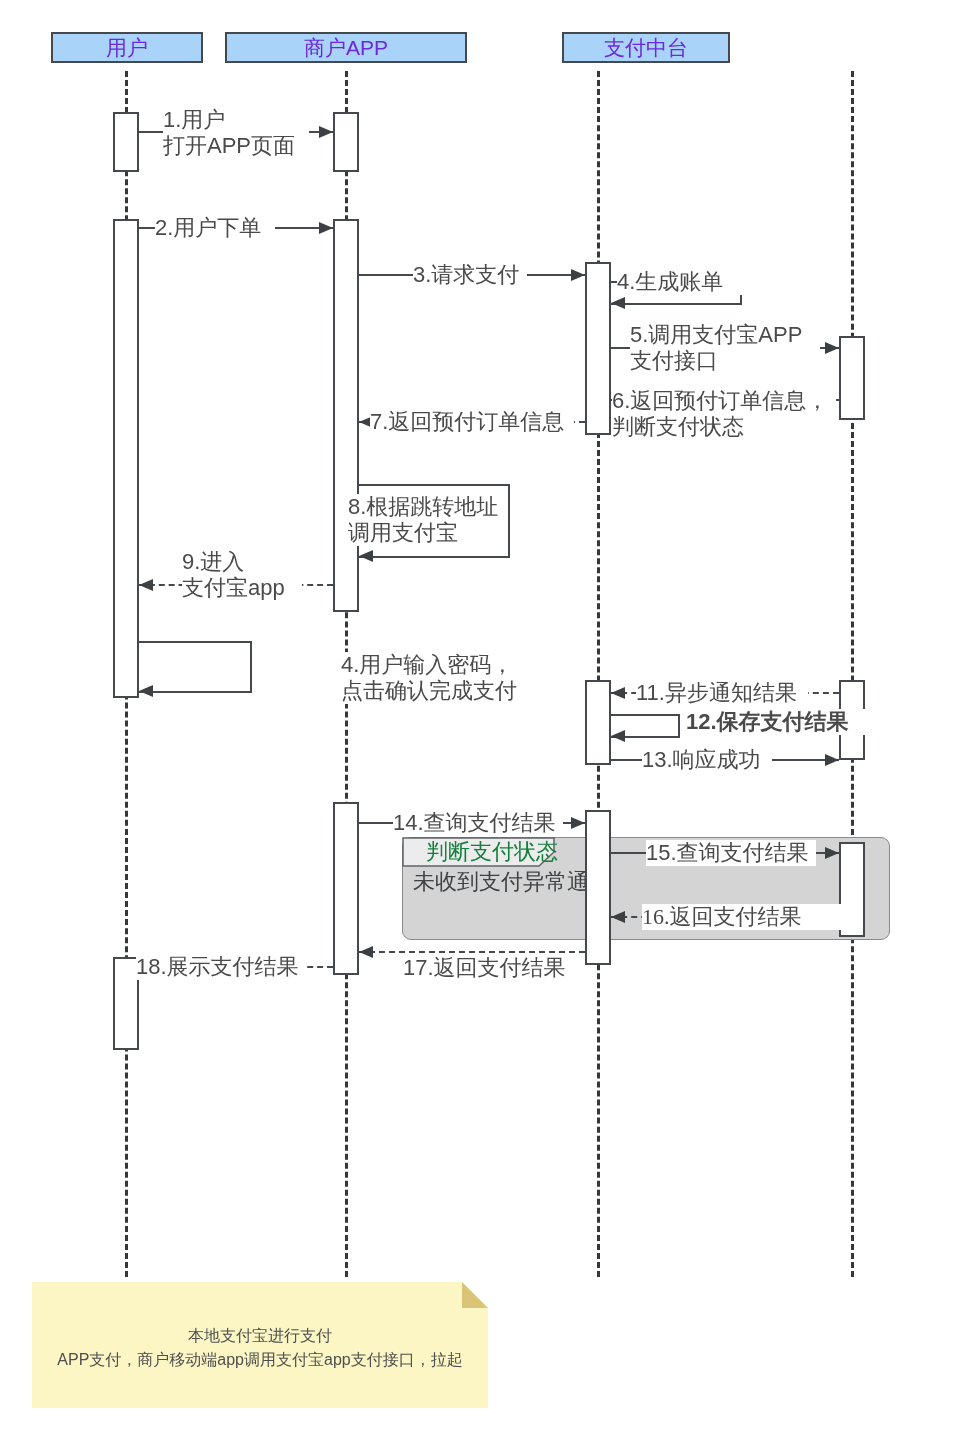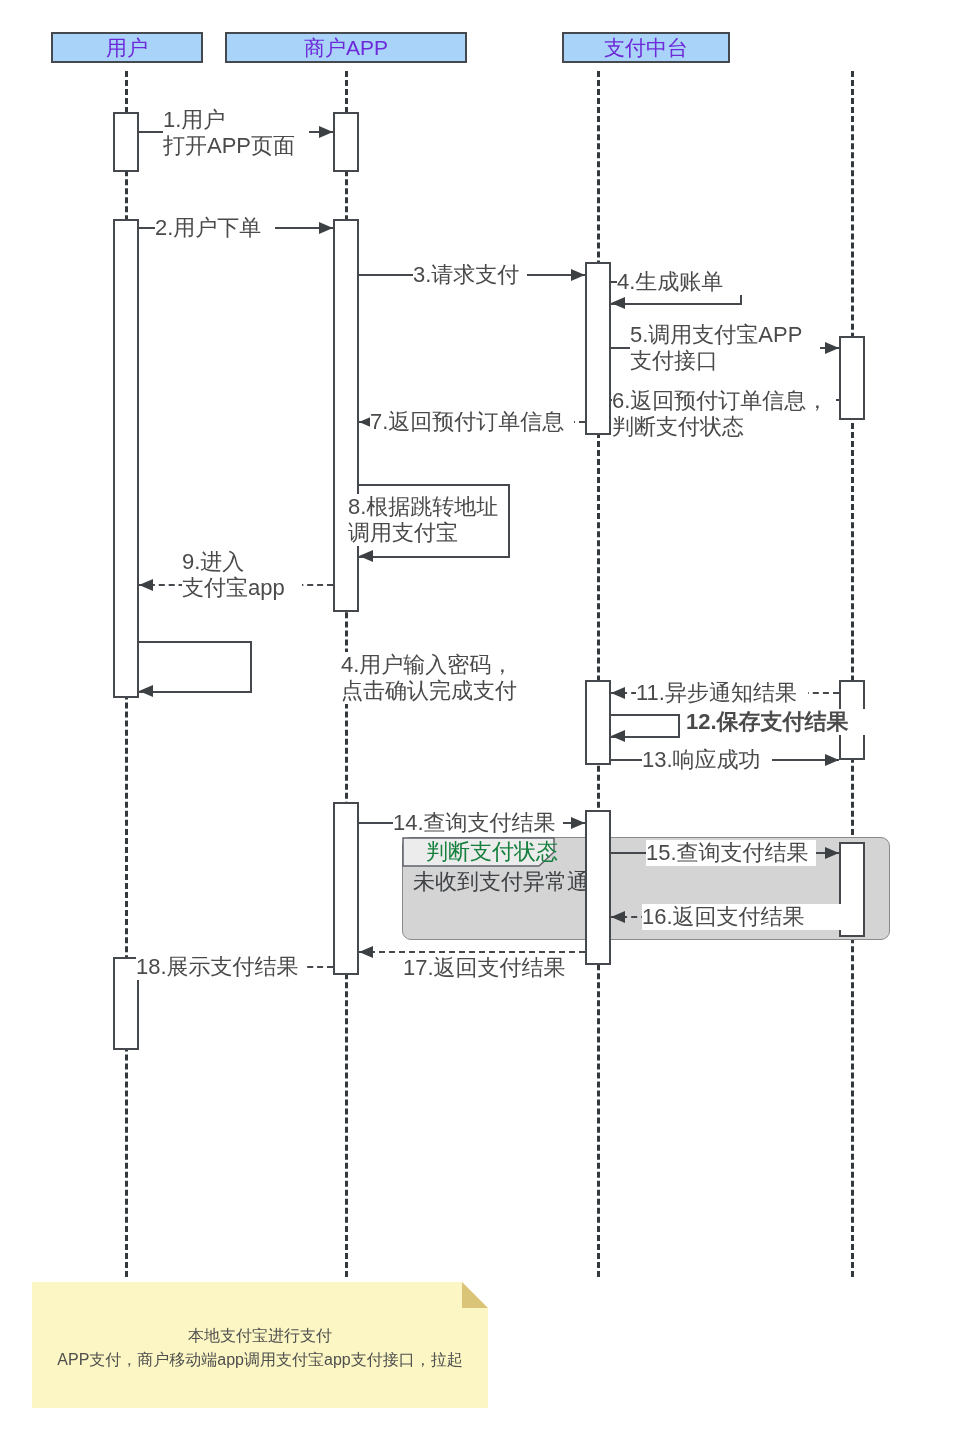--- a/index.html
+++ b/index.html
@@ -140,21 +140,21 @@
   <div class="line" style="left:359px;top:822px;width:226px;"></div>
   <div class="ah-r" style="left:571px;top:817px;"></div>
   <div class="lbl" style="left:393px;top:810px;width:170px;">14.查询支付结果</div>
 
   <div class="line" style="left:611px;top:852px;width:228px;"></div>
   <div class="ah-r" style="left:825px;top:847px;"></div>
   <div class="lbl" style="left:646px;top:840px;width:170px;">15.查询支付结果</div>
 
   <div class="line dash" style="left:611px;top:916px;width:228px;"></div>
   <div class="ah-l" style="left:611px;top:911px;"></div>
-  <div class="lbl" style="left:642px;top:904px;width:200px;">16.返回支付结果</div>
+  <div class="lbl" style="left:642px;top:904px;width:200px;font-family:Liberation Serif, serif;">16.返回支付结果</div>
 
   <div class="line dash" style="left:359px;top:951px;width:226px;"></div>
   <div class="ah-l" style="left:359px;top:946px;"></div>
   <div class="lbl" style="left:403px;top:955px;width:170px;">17.返回支付结果</div>
 
   <div class="line dash" style="left:139px;top:966px;width:194px;"></div>
   <div class="ah-l" style="left:139px;top:961px;"></div>
   <div class="lbl" style="left:136px;top:954px;width:170px;">18.展示支付结果</div>
 
   <div class="note"></div>

